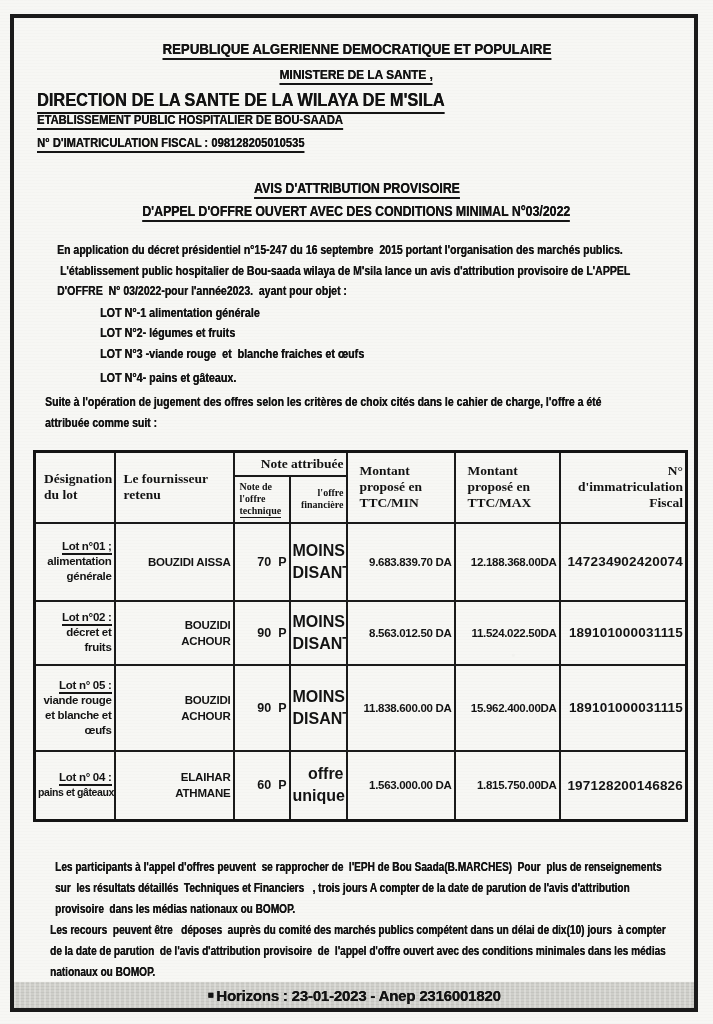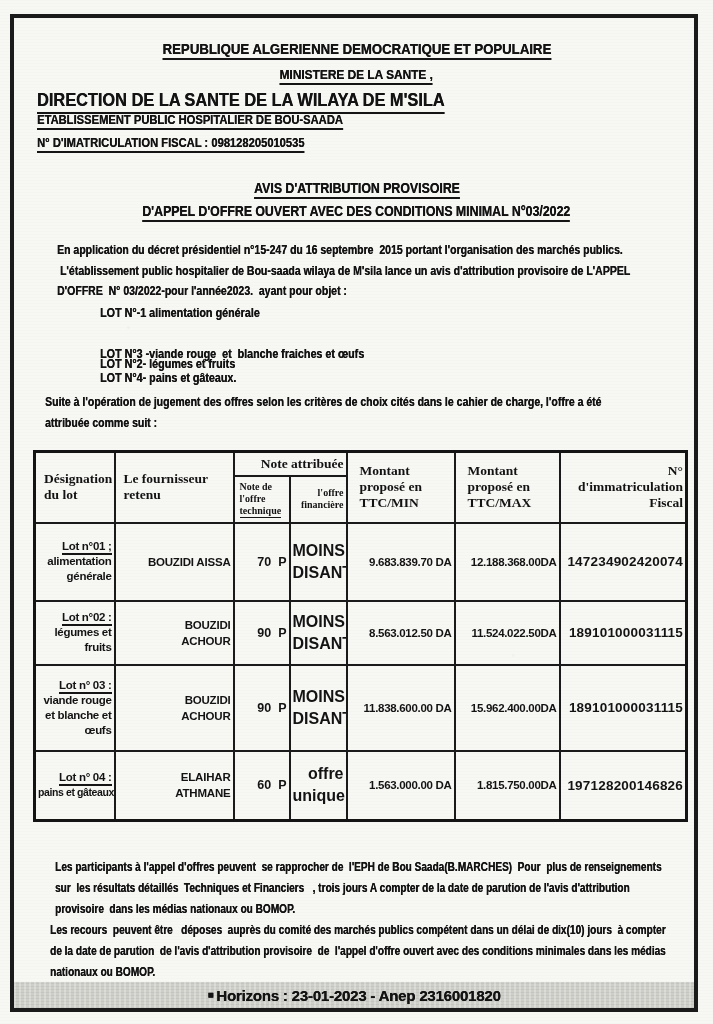--- a/index.html
+++ b/index.html
@@ -78,21 +78,21 @@
   <div class="line" style="left:37px;top:135px;font-size:13px;"><span class="sql u">N° D'IMATRICULATION FISCAL : 098128205010535</span></div>
 
   <div class="line center" style="top:180px;font-size:14px;"><span class="sqc u">AVIS D'ATTRIBUTION PROVISOIRE</span></div>
   <div class="line center" style="top:203px;font-size:14px;"><span class="sqc u">D'APPEL D'OFFRE OUVERT AVEC DES CONDITIONS MINIMAL N°03/2022</span></div>
 
   <div class="para squeezeblock" style="left:57px;top:240px;width:740px;font-size:12.5px;">En application du décret présidentiel n°15-247 du 16 septembre  2015 portant l'organisation des marchés publics.
  L'établissement public hospitalier de Bou-saada wilaya de M'sila lance un avis d'attribution provisoire de L'APPEL
 D'OFFRE  N° 03/2022-pour l'année2023.  ayant pour objet :</div>
 
   <div class="line" style="left:100px;top:306px;font-size:12.5px;"><span class="sql">LOT N°-1 alimentation générale</span></div>
-  <div class="line" style="left:100px;top:326px;font-size:12.5px;margin-top:31px;"><span class="sql">LOT N°2- légumes et fruits</span></div>
+  <div class="line" style="left:100px;top:326px;font-size:12.5px;"><span class="sql">LOT N°2- légumes et fruits</span></div>
   <div class="line" style="left:100px;top:347px;font-size:12.5px;"><span class="sql">LOT N°3 -viande rouge  et  blanche fraiches et œufs</span></div>
   <div class="line" style="left:100px;top:371px;font-size:12.5px;"><span class="sql">LOT N°4- pains et gâteaux.</span></div>
 
   <div class="para squeezeblock" style="left:45px;top:392px;width:740px;font-size:12.5px;">Suite à l'opération de jugement des offres selon les critères de choix cités dans le cahier de charge, l'offre a été
 attribuée comme suit :</div>
 
   <table class="award">
     <colgroup>
       <col style="width:80px">
         <col style="width:119px">
@@ -130,33 +130,33 @@
       <td class="cell-sup">BOUZIDI AISSA</td>
       <td class="cell-note">70  P</td>
       <td class="cell-fin">MOINS
 DISANT</td>
       <td class="cell-money">9.683.839.70 DA</td>
       <td class="cell-money">12.188.368.00DA</td>
       <td class="cell-fiscal">147234902420074</td>
     </tr>
 
     <tr style="height:64px;">
-      <td class="cell-lot"><span class="u">Lot n°02 :</span><span class="desc">légumes et fruits</span></td>
+      <td class="cell-lot"><span class="u">Lot n°02 :</span><span class="desc">décret et fruits</span></td>
       <td class="cell-sup">BOUZIDI
 ACHOUR</td>
       <td class="cell-note">90  P</td>
       <td class="cell-fin">MOINS
 DISANT</td>
       <td class="cell-money">8.563.012.50 DA</td>
       <td class="cell-money">11.524.022.50DA</td>
       <td class="cell-fiscal">189101000031115</td>
     </tr>
 
     <tr style="height:86px;">
-      <td class="cell-lot"><span class="u">Lot n° 03 :</span><span class="desc">viande rouge et blanche et œufs</span></td>
+      <td class="cell-lot"><span class="u">Lot n° 05 :</span><span class="desc">viande rouge et blanche et œufs</span></td>
       <td class="cell-sup">BOUZIDI
 ACHOUR</td>
       <td class="cell-note">90  P</td>
       <td class="cell-fin">MOINS
 DISANT</td>
       <td class="cell-money">11.838.600.00 DA</td>
       <td class="cell-money">15.962.400.00DA</td>
       <td class="cell-fiscal">189101000031115</td>
     </tr>
 

